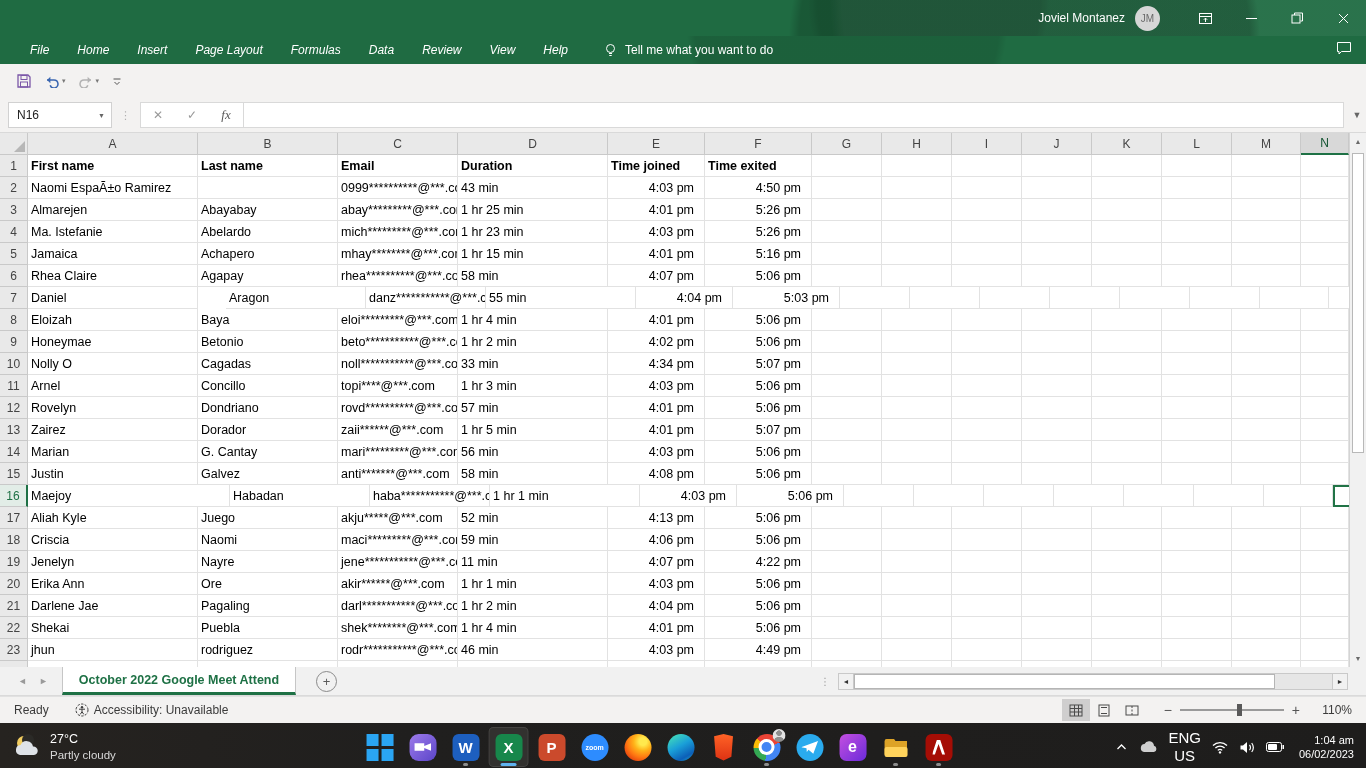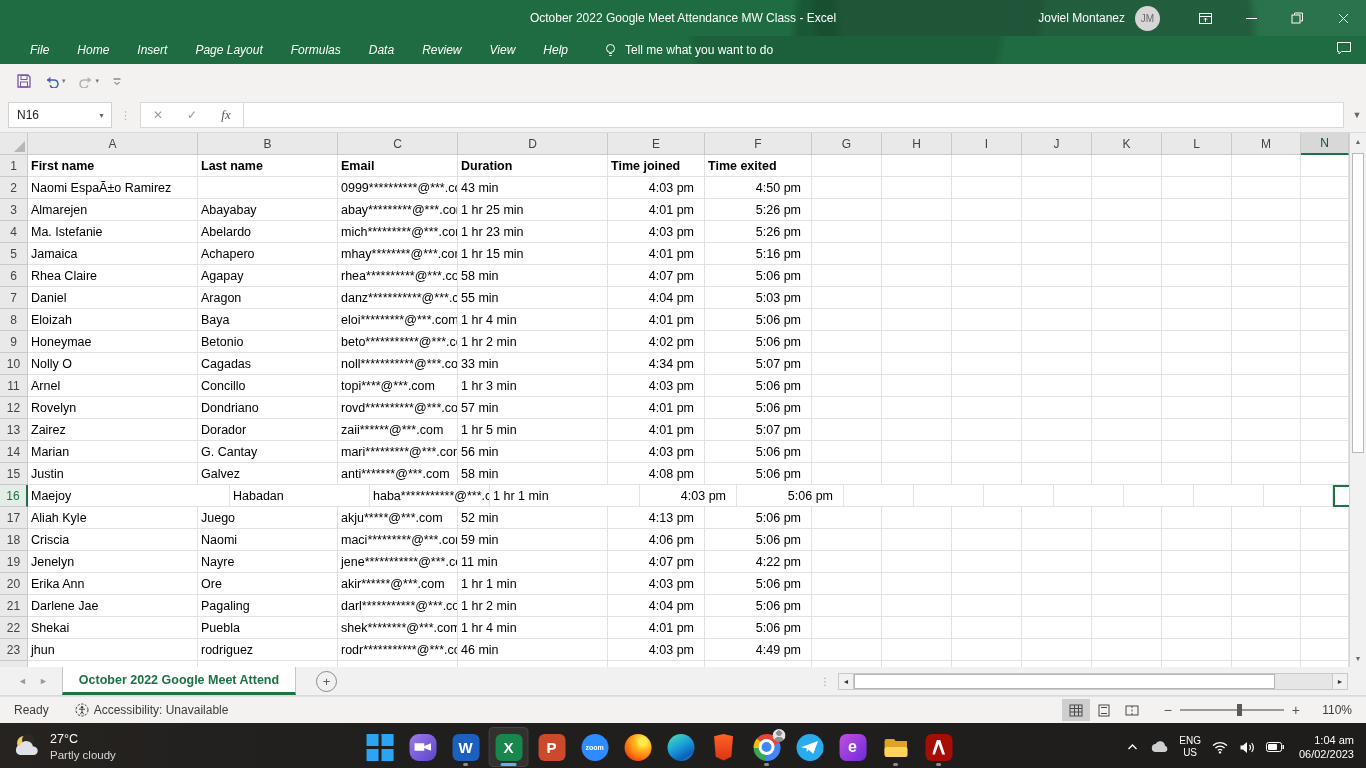--- a/index.html
+++ b/index.html
@@ -130,31 +130,30 @@
   .icon-telegram::after{content:"";position:absolute;inset:6px 5px;background:#fff;
     clip-path:polygon(0 52%,100% 10%,72% 95%,44% 68%,34% 84%,32% 58%);}
   .icon-e-app{border-radius:7px;background:linear-gradient(135deg,#c44fe0,#6b2bd9);font-size:16px;}
   .icon-file-explorer::before{content:"";position:absolute;left:2px;top:5px;width:23px;height:17px;background:#dda327;border-radius:2px;
     clip-path:polygon(0 15%,6% 0,42% 0,50% 15%,100% 15%,100% 100%,0 100%);}
   .icon-file-explorer::after{content:"";position:absolute;left:2px;top:13px;width:23px;height:10px;background:#ffd35c;border-radius:2px;}
   .icon-acrobat{border-radius:6px;background:#a50d05;}
   .icon-acrobat::after{content:"";position:absolute;inset:6px 7px;background:#fff;
     clip-path:polygon(0 100%,22% 100%,50% 30%,78% 100%,100% 100%,62% 0,38% 0);}
   .tray{margin-left:auto;display:flex;align-items:center;gap:11px;margin-right:12px;}
-  .tray-lang{display:flex;flex-direction:column;align-items:center;font-size:10px;line-height:1.2;}
+  .tray-lang{display:flex;flex-direction:column;align-items:center;font-size:15px;line-height:1.2;}
   .tray-clock{display:flex;flex-direction:column;align-items:flex-end;font-size:11px;line-height:1.3;margin-left:4px;}
   .tray svg{display:block;}
 </style>
 </head>
 <body>
 
 <div class="screen">
 
   <div class="titlebar">
-    <div class="tb-title">October 2022 Google Meet Attendance MW Class  -  Excel</div>
     <div class="tb-right">
       <span class="tb-user">Joviel Montanez</span>
       <span class="tb-avatar">JM</span>
       <span class="tb-btn">
         <svg width="15" height="15" viewBox="0 0 15 15">
             <rect x="1.5" y="2.5" width="12" height="10" fill="none" stroke="#fff"></rect>
             <path d="M1.5 5.5h12" stroke="#fff"></path>
             <path d="M7.5 11V7.2M5.8 8.8l1.7-1.7 1.7 1.7" stroke="#fff" fill="none"></path>
           </svg>
       </span>
@@ -365,21 +364,21 @@
           <div class="g-cell right" style="width: 70px;"></div>
           <div class="g-cell right" style="width: 70px;"></div>
           <div class="g-cell right" style="width: 70px;"></div>
           <div class="g-cell right" style="width: 70px;"></div>
           <div class="g-cell right" style="width: 69px;"></div>
           <div class="g-cell right" style="width: 48px;"></div>
         </div>
         <div class="g-row">
           <div class="g-rowhead">7</div>
           <div class="g-cell" style="width: 170px;">Daniel</div>
-          <div class="g-cell" style="width: 140px;">Aragon</div>
+          <div class="g-cell" style="width: 140px; margin-left: 28px;">Aragon</div>
           <div class="g-cell" style="width: 120px;">danz***********@***.com</div>
           <div class="g-cell" style="width: 150px;">55 min</div>
           <div class="g-cell right" style="width: 97px;">4:04 pm</div>
           <div class="g-cell right" style="width: 107px;">5:03 pm</div>
           <div class="g-cell right" style="width: 70px;"></div>
           <div class="g-cell right" style="width: 70px;"></div>
           <div class="g-cell right" style="width: 70px;"></div>
           <div class="g-cell right" style="width: 70px;"></div>
           <div class="g-cell right" style="width: 70px;"></div>
           <div class="g-cell right" style="width: 70px;"></div>

